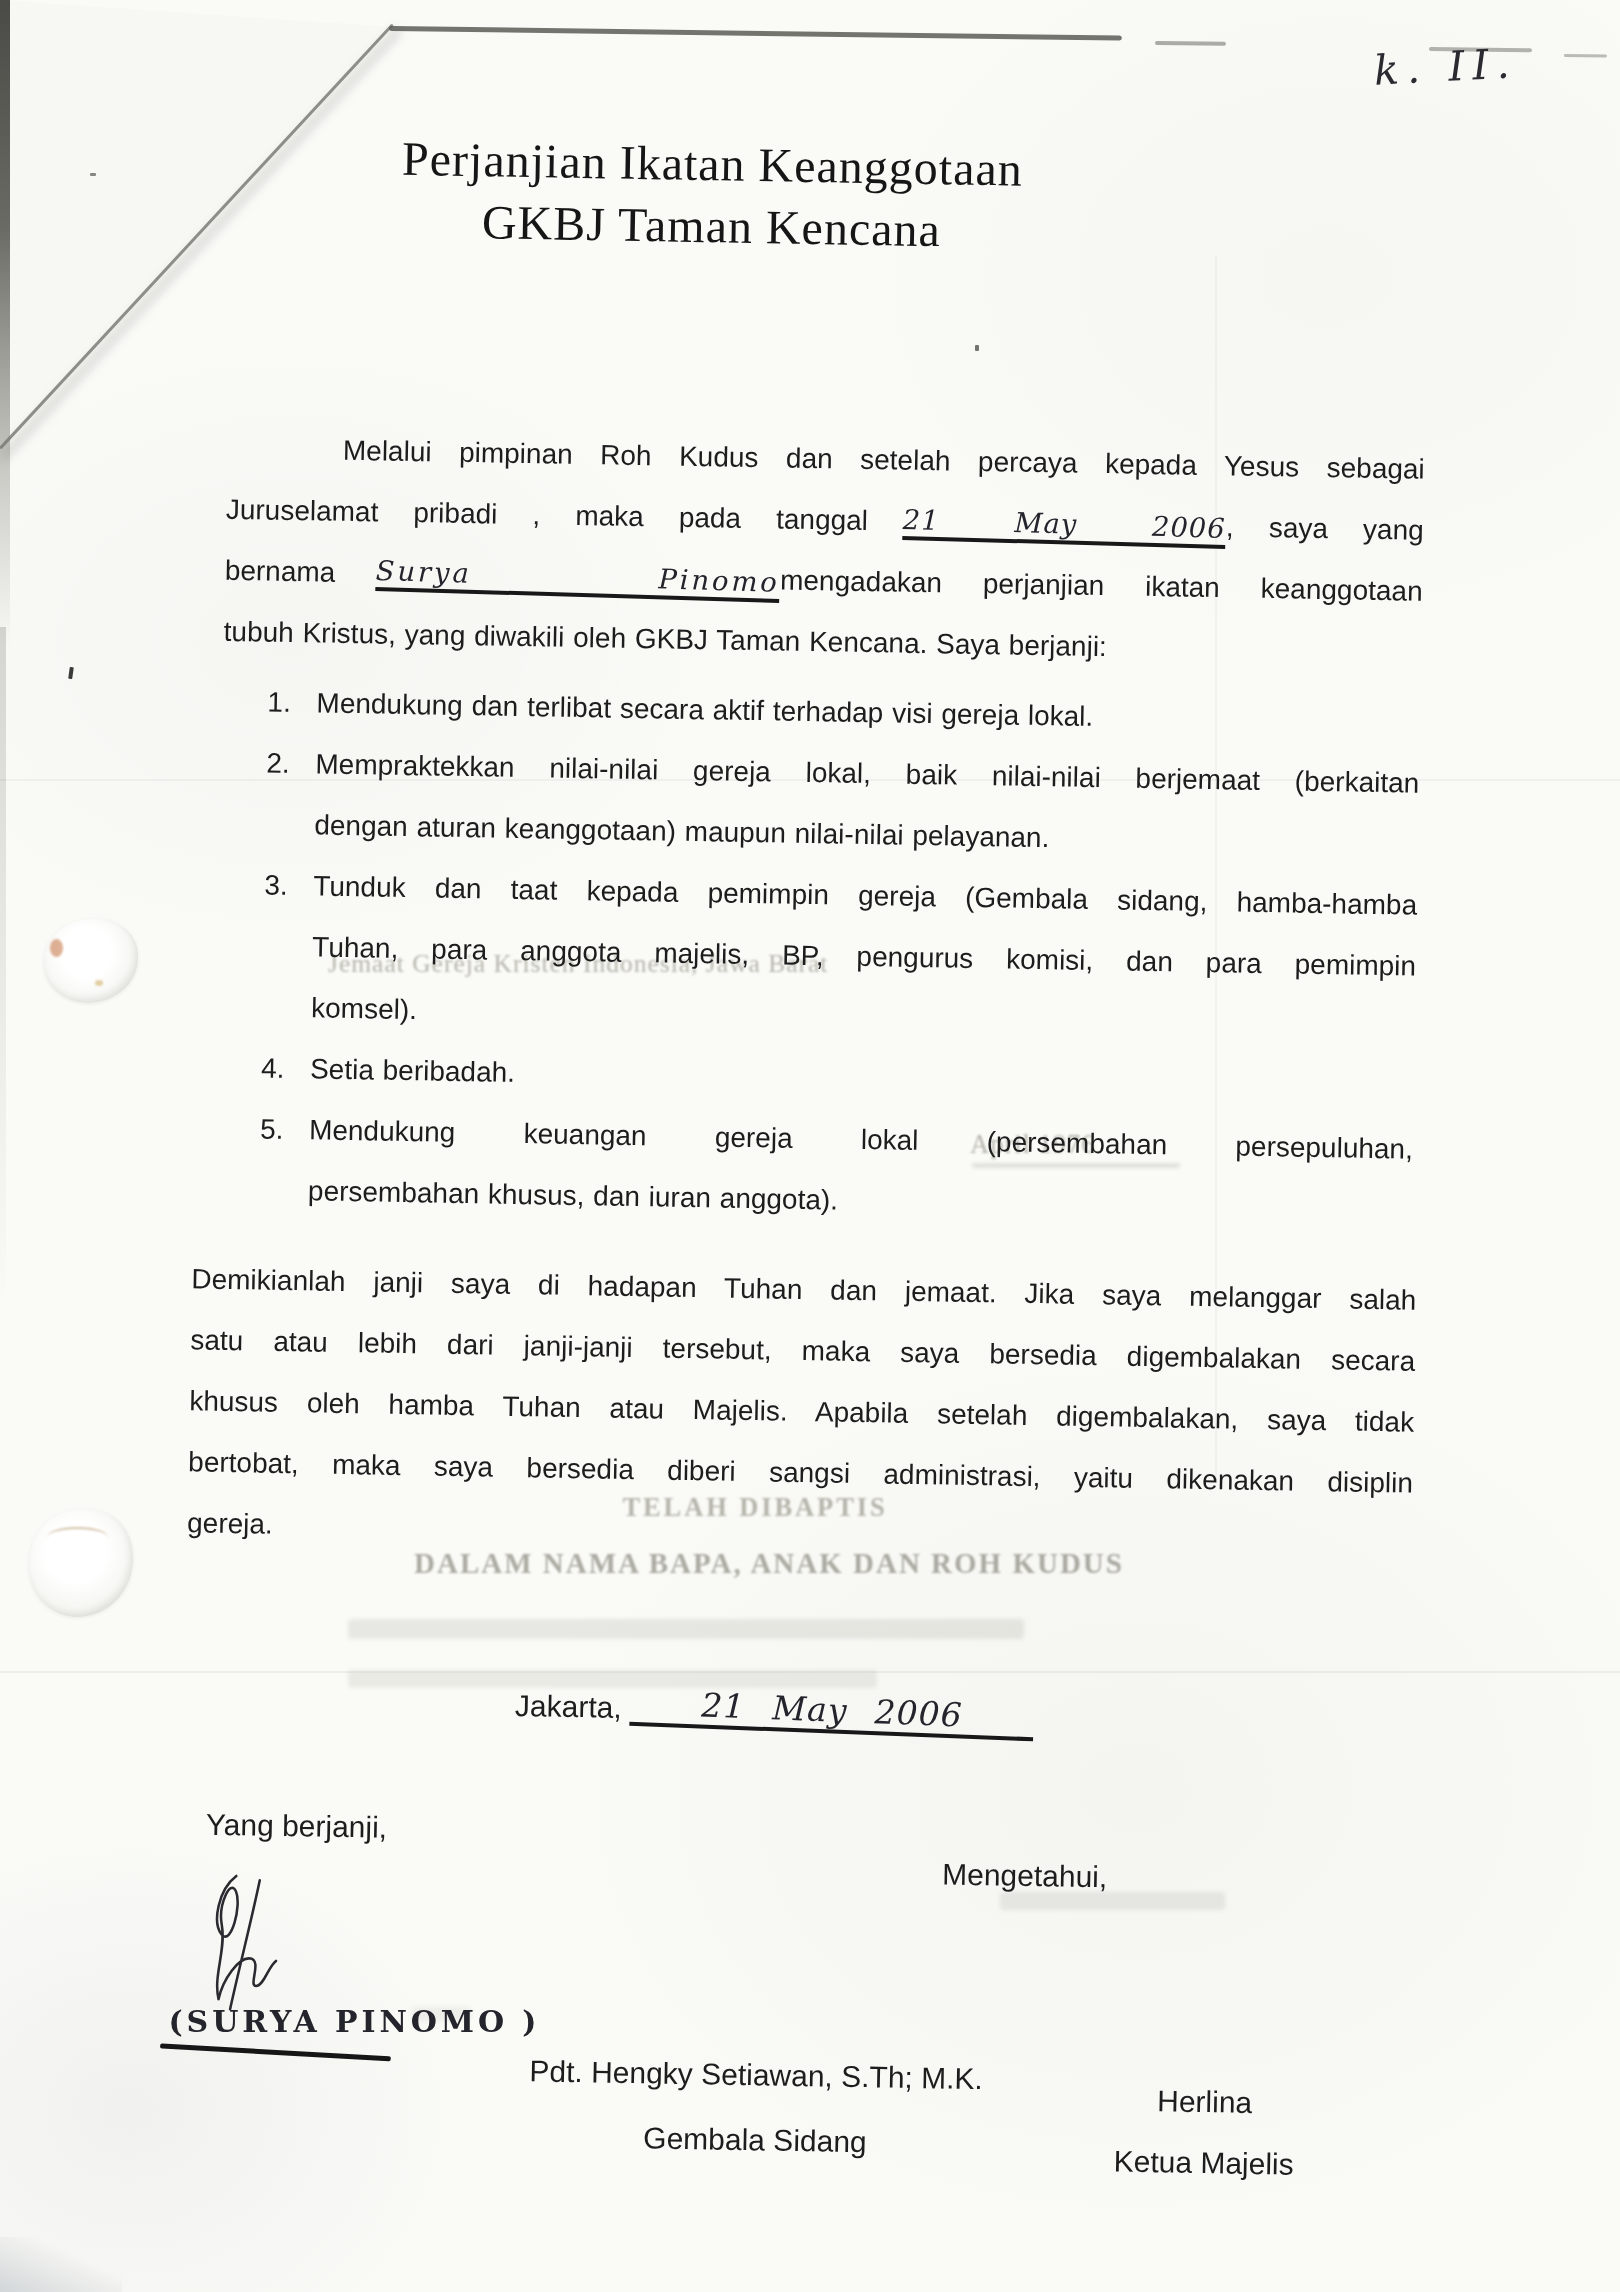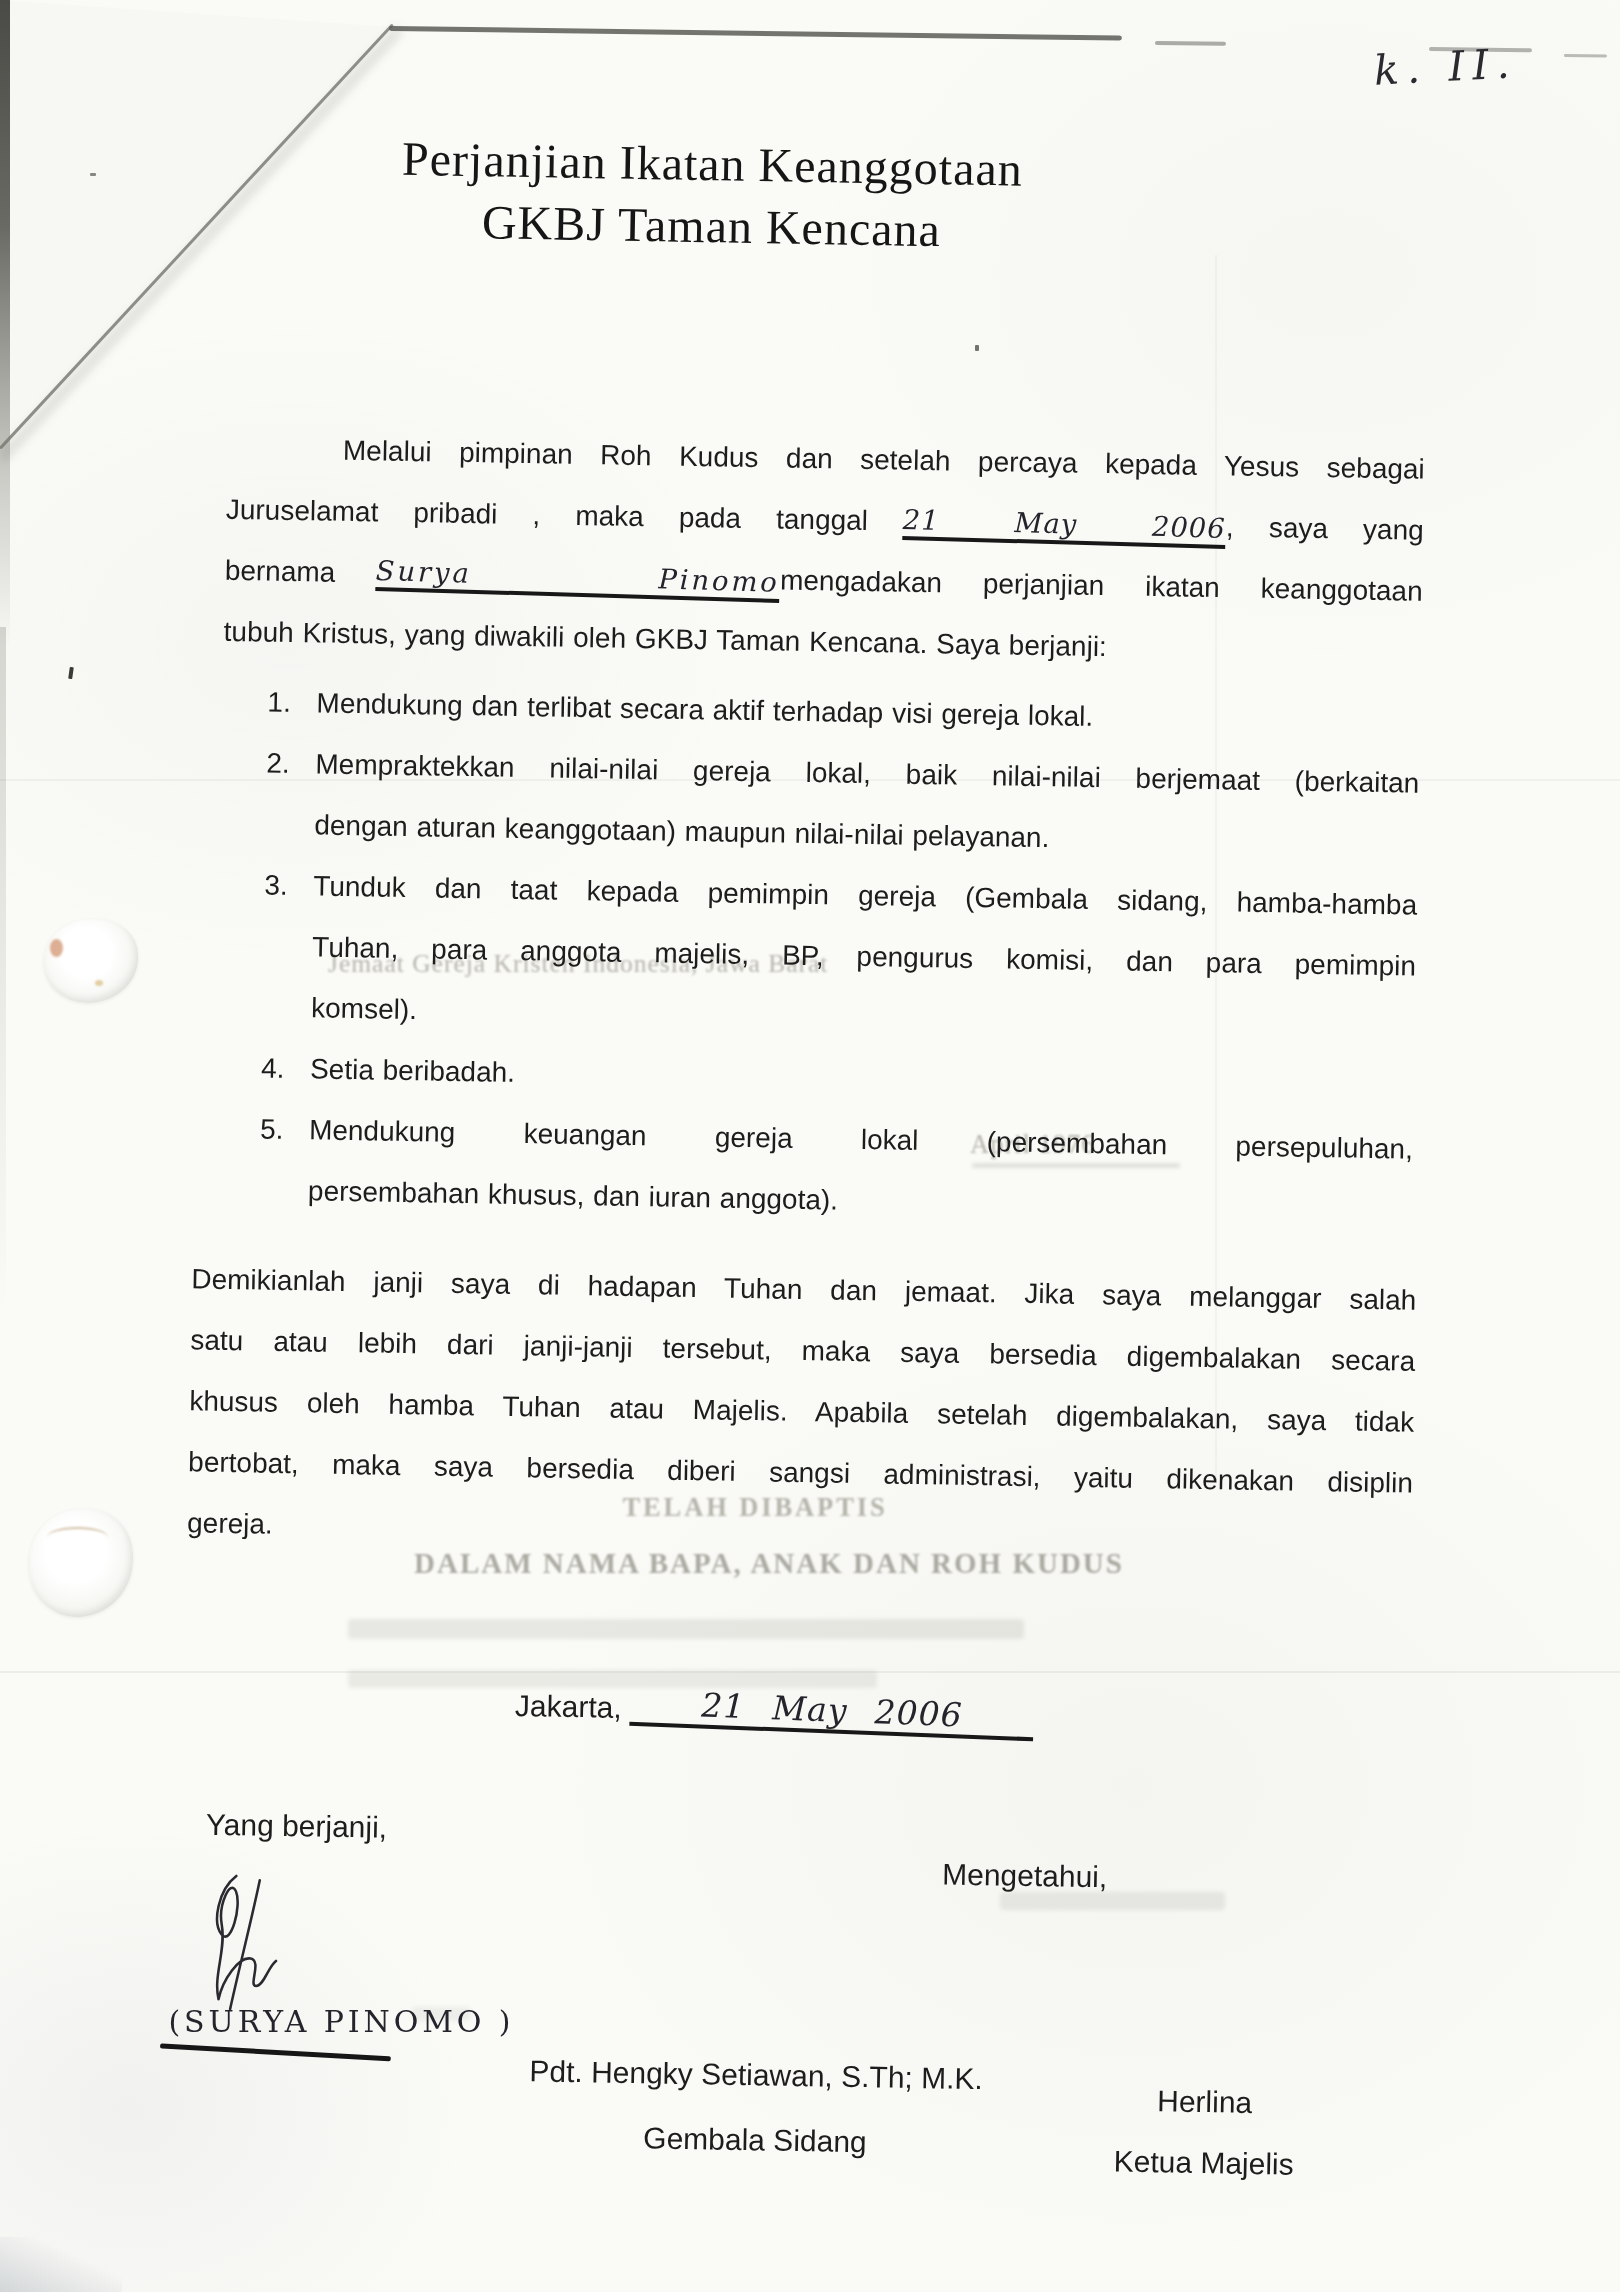--- a/index.html
+++ b/index.html
@@ -62,21 +62,21 @@
   .hand{font-family:"DejaVu Serif",serif;font-style:italic;color:#24242c;letter-spacing:1px;}
   .dateline{position:absolute;left:542px;top:1678px;font-size:30px;}
   .dateline .blank{width:404px;transform:rotate(1.2deg);}
   .dateline .hand{font-size:33px;word-spacing:15.7px;}
   .fill-date{width:323px;transform:rotate(0.6deg);}
   .fill-date .hand{font-size:27.4px;}
   .fill-name{width:404px;transform:rotate(0.7deg);}
   .fill-name .hand{font-size:27.4px;letter-spacing:2.9px;word-spacing:23.5px;}
   .sign-label{position:absolute;font-size:30px;}
   .signer-hand{position:absolute;left:201px;top:2000px;font-family:"DejaVu Serif",serif;
-    font-size:30px;color:#24242c;letter-spacing:3.9px;transform:rotate(-1deg);}
+    font-size:30px;color:#24242c;letter-spacing:3.9px;transform:rotate(-1deg);font-weight:bold;}
   .signer-line{position:absolute;left:193px;top:2047px;width:231px;height:4.9px;background:#161616;
     transform:rotate(2.2deg);border-radius:2px;}
   .pastor{position:absolute;left:510px;top:2031px;width:559px;text-align:center;font-size:30px;line-height:65px;}
   .chair{position:absolute;left:1106px;top:2052px;width:265px;text-align:center;font-size:30px;line-height:61px;}
   .corner-note{position:absolute;left:1374px;top:43px;font-family:"DejaVu Serif",serif;font-style:italic;
     font-size:41px;color:#2a2a30;letter-spacing:7.8px;transform:rotate(-3deg);z-index:6;}
   .sig-svg{position:absolute;left:233px;top:1860px;z-index:6;}
 </style>
 </head>
 <body>

